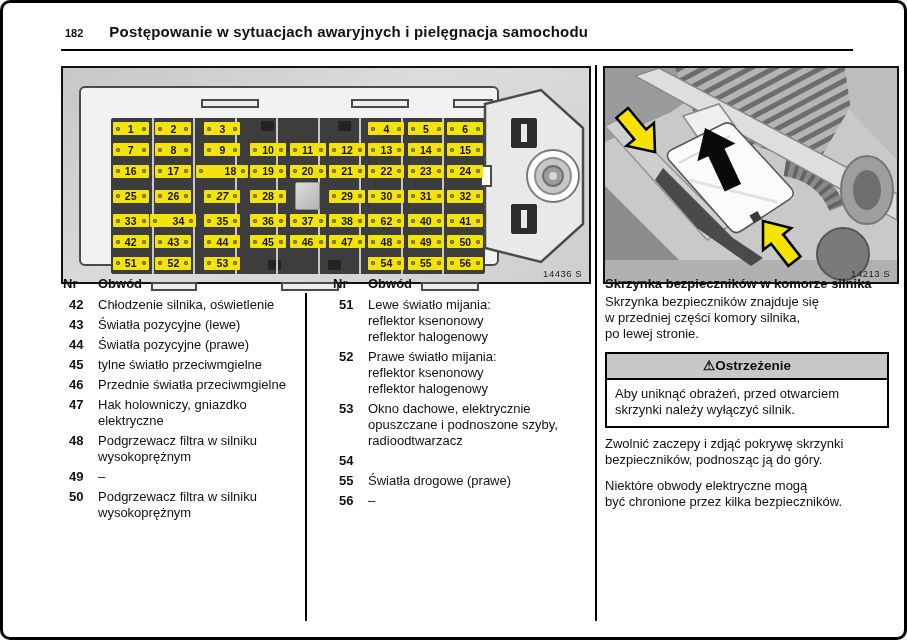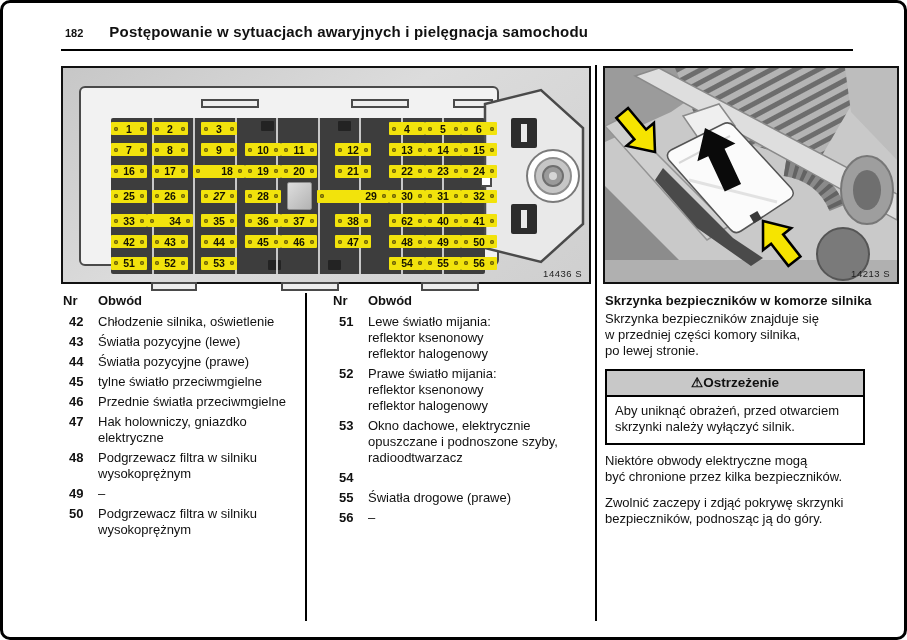--- a/index.html
+++ b/index.html
@@ -39,32 +39,32 @@
   .fuse::before,.fuse::after{content:'';position:absolute;top:50%;transform:translateY(-50%);
     width:4px;height:4px;border-radius:50%;background:#a89a10;box-shadow:inset 0 0 0 1px #6b6103;}
   .fuse::before{left:3px;} .fuse::after{right:3px;}
   .relay{align-self:center;justify-self:center;width:23px;height:26px;z-index:2;
     background:linear-gradient(135deg,#dedede,#b3b3b3);border:1px solid #8d8d8d;border-radius:2px;}
   .socket{position:absolute;width:13px;height:10px;background:#232323;border-radius:1px;}
   
   .bracket{position:absolute;left:418px;top:18px;width:108px;height:180px;}
   .connector{position:absolute;left:0;top:72px;width:26px;height:56px;background:#3d3d3d;border-radius:2px;}
   
-  .col{position:absolute;top:290px;font-size:13px;line-height:16px;}
+  .col{position:absolute;top:273px;font-size:13px;line-height:16px;}
   .col-l{left:60px;width:238px;}
   .col-m{left:330px;width:252px;}
   .col-r{left:602px;width:288px;}
   .tbl-head{display:flex;font-weight:bold;margin-bottom:5px;}
   .tbl-head .h-nr{width:35px;}
   .fuse-row{display:flex;margin-bottom:4px;}
   .fuse-nr{width:35px;font-weight:bold;padding-left:6px;box-sizing:border-box;flex:none;}
   .fuse-desc{flex:1;white-space:pre-line;}
   .r-head{font-weight:bold;font-size:13px;margin:0 0 2px 0;}
   .r-intro{white-space:pre-line;margin:0;}
-  .warn-box{width:260px;border:2px solid #000;margin:10px 0 8px 0;box-sizing:border-box;}
+  .warn-box{width:284px;border:2px solid #000;margin:10px 0 8px 0;box-sizing:border-box;}
   .warn-head{background:#c8c8c8;border-bottom:2px solid #000;text-align:center;
     font-weight:bold;font-size:13.5px;padding:4px 0;}
   .warn-body{padding:6px 8px 8px 8px;white-space:pre-line;background:#fff;}
   .rp{white-space:pre-line;margin:0 0 10px 0;}
 </style>
 </head>
 <body>
 
 <div class="page">
 
@@ -121,21 +121,21 @@
             <div class="fuse" style="grid-area: 3 / 4;">19</div>
             <div class="fuse" style="grid-area: 3 / 5;">20</div>
             <div class="fuse" style="grid-area: 3 / 6;">21</div>
             <div class="fuse" style="grid-area: 3 / 7;">22</div>
             <div class="fuse" style="grid-area: 3 / 8;">23</div>
             <div class="fuse" style="grid-area: 3 / 9;">24</div>
             <div class="fuse" style="grid-area: 4 / 1;">25</div>
             <div class="fuse" style="grid-area: 4 / 2;">26</div>
             <div class="fuse" style="grid-area: 4 / 3; font-style: italic;">27</div>
             <div class="fuse" style="grid-area: 4 / 4;">28</div>
-            <div class="fuse" style="grid-area: 4 / 6; padding-left: 36px;">29</div>
+            <div class="fuse" style="grid-area: 4 / 6;">29</div>
             <div class="fuse" style="grid-area: 4 / 7;">30</div>
             <div class="fuse" style="grid-area: 4 / 8;">31</div>
             <div class="fuse" style="grid-area: 4 / 9;">32</div>
             <div class="fuse" style="grid-area: 5 / 1;">33</div>
             <div class="fuse" style="grid-area: 5 / 2; padding-left: 10px;">34</div>
             <div class="fuse" style="grid-area: 5 / 3;">35</div>
             <div class="fuse" style="grid-area: 5 / 4;">36</div>
             <div class="fuse" style="grid-area: 5 / 5;">37</div>
             <div class="fuse" style="grid-area: 5 / 6;">38</div>
             <div class="fuse" style="grid-area: 5 / 7;">62</div>
@@ -312,20 +312,20 @@
 w przedniej części komory silnika,
 po lewej stronie.</p>
     <div class="warn-box">
       <div class="warn-head">
         <span>⚠</span><span>Ostrzeżenie</span>
       </div>
       <div class="warn-body">Aby uniknąć obrażeń, przed otwarciem
 skrzynki należy wyłączyć silnik.</div>
     </div>
     <div>
+        <p class="rp">Zwolnić zaczepy i zdjąć pokrywę skrzynki
+bezpieczników, podnosząc ją do góry.</p>
         <p class="rp">Niektóre obwody elektryczne mogą
 być chronione przez kilka bezpieczników.</p>
-        <p class="rp">Zwolnić zaczepy i zdjąć pokrywę skrzynki
-bezpieczników, podnosząc ją do góry.</p>
       </div>
   </section>
 
 </div>
 
 </body></html>

